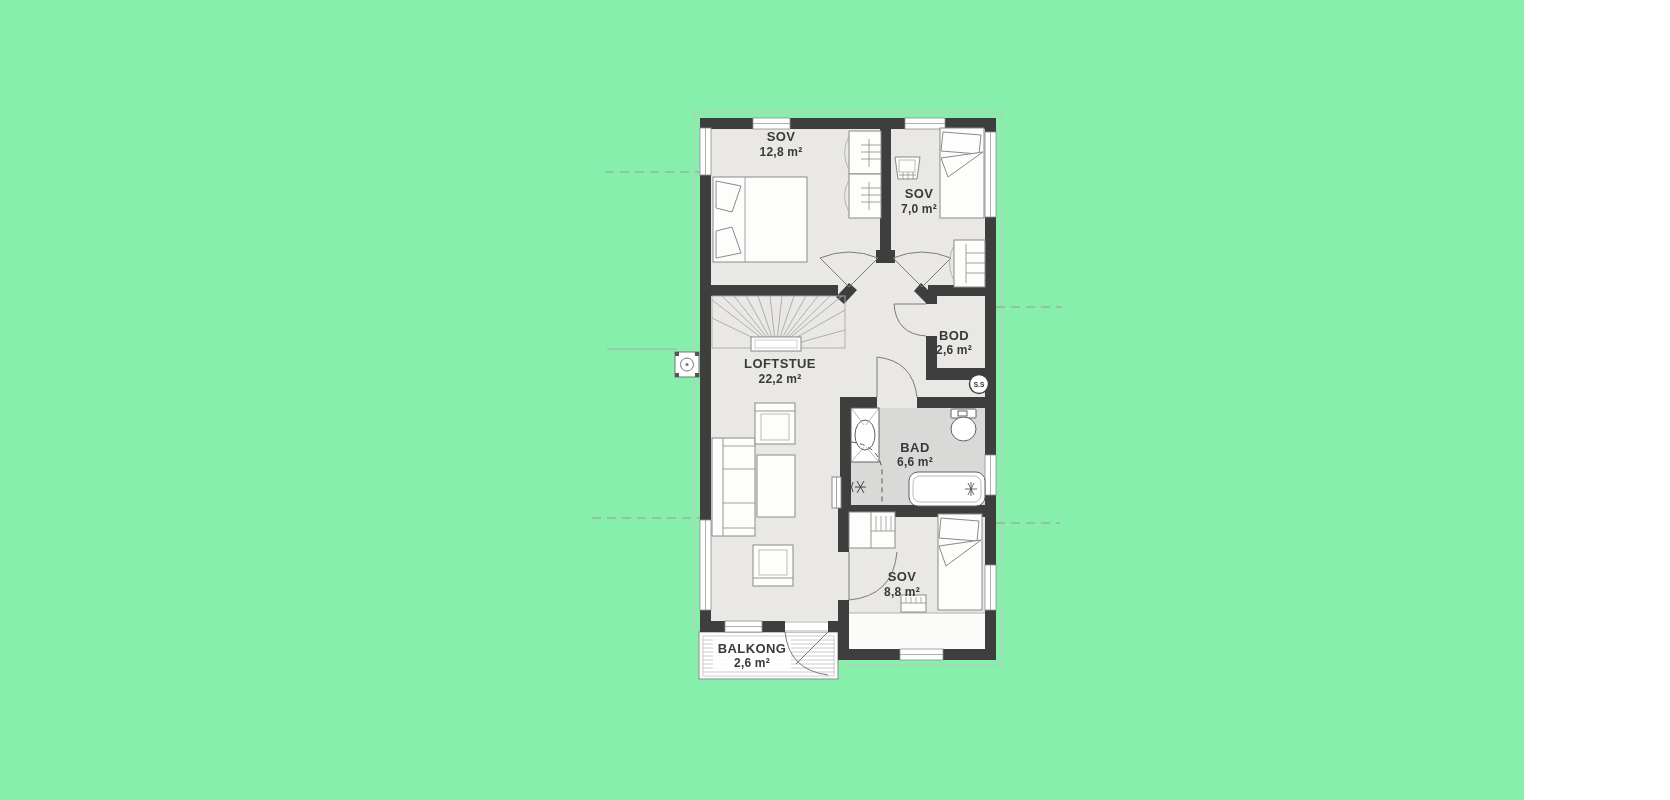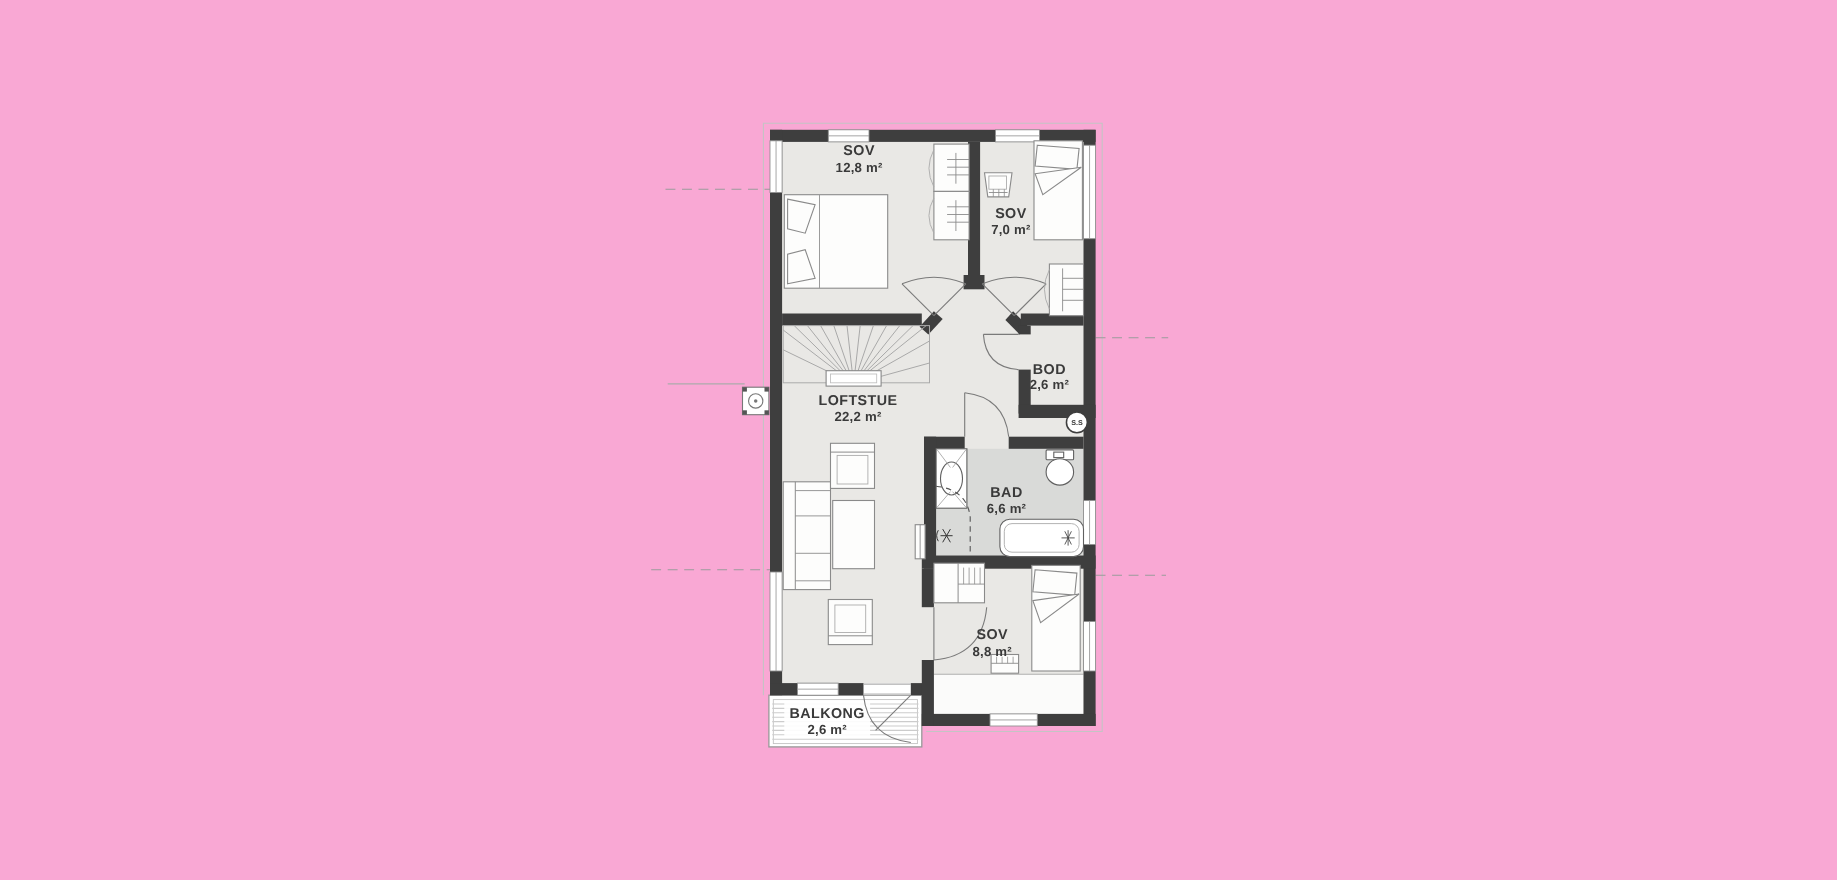--- a/index.html
+++ b/index.html
@@ -1,17 +1,17 @@
 <!DOCTYPE html>
 <html><head>
 <meta charset="utf-8">
 <style>
   html,body{margin:0;padding:0;background:#ffffff;width:1670px;height:800px;overflow:hidden;
     font-family:"Liberation Sans", sans-serif;}
-  .stage{position:relative;width:1670px;height:800px;background:#f9a8d4;}
+  .stage{position:relative;width:1524px;height:800px;background:#86efac;}
   svg{position:absolute;left:0;top:0;}
   .room-name{font:bold 13px "Liberation Sans", sans-serif;fill:#3a3a3a;letter-spacing:.4px;}
   .room-area{font:bold 12px "Liberation Sans", sans-serif;fill:#3a3a3a;letter-spacing:.2px;}
   .badge-text{font:bold 6.5px "Liberation Sans", sans-serif;fill:#333;}
   text{text-anchor:middle;}
   .wall{fill:#3e3e3e;stroke:none;}
   .furn{fill:#fdfdfc;stroke:#8a8a8a;stroke-width:1;}
   .furn-thin{fill:none;stroke:#aaaaaa;stroke-width:.8;}
   .fix{fill:#ffffff;stroke:#606060;stroke-width:1;}
   .door{fill:none;stroke:#7a7a7a;stroke-width:1;}

